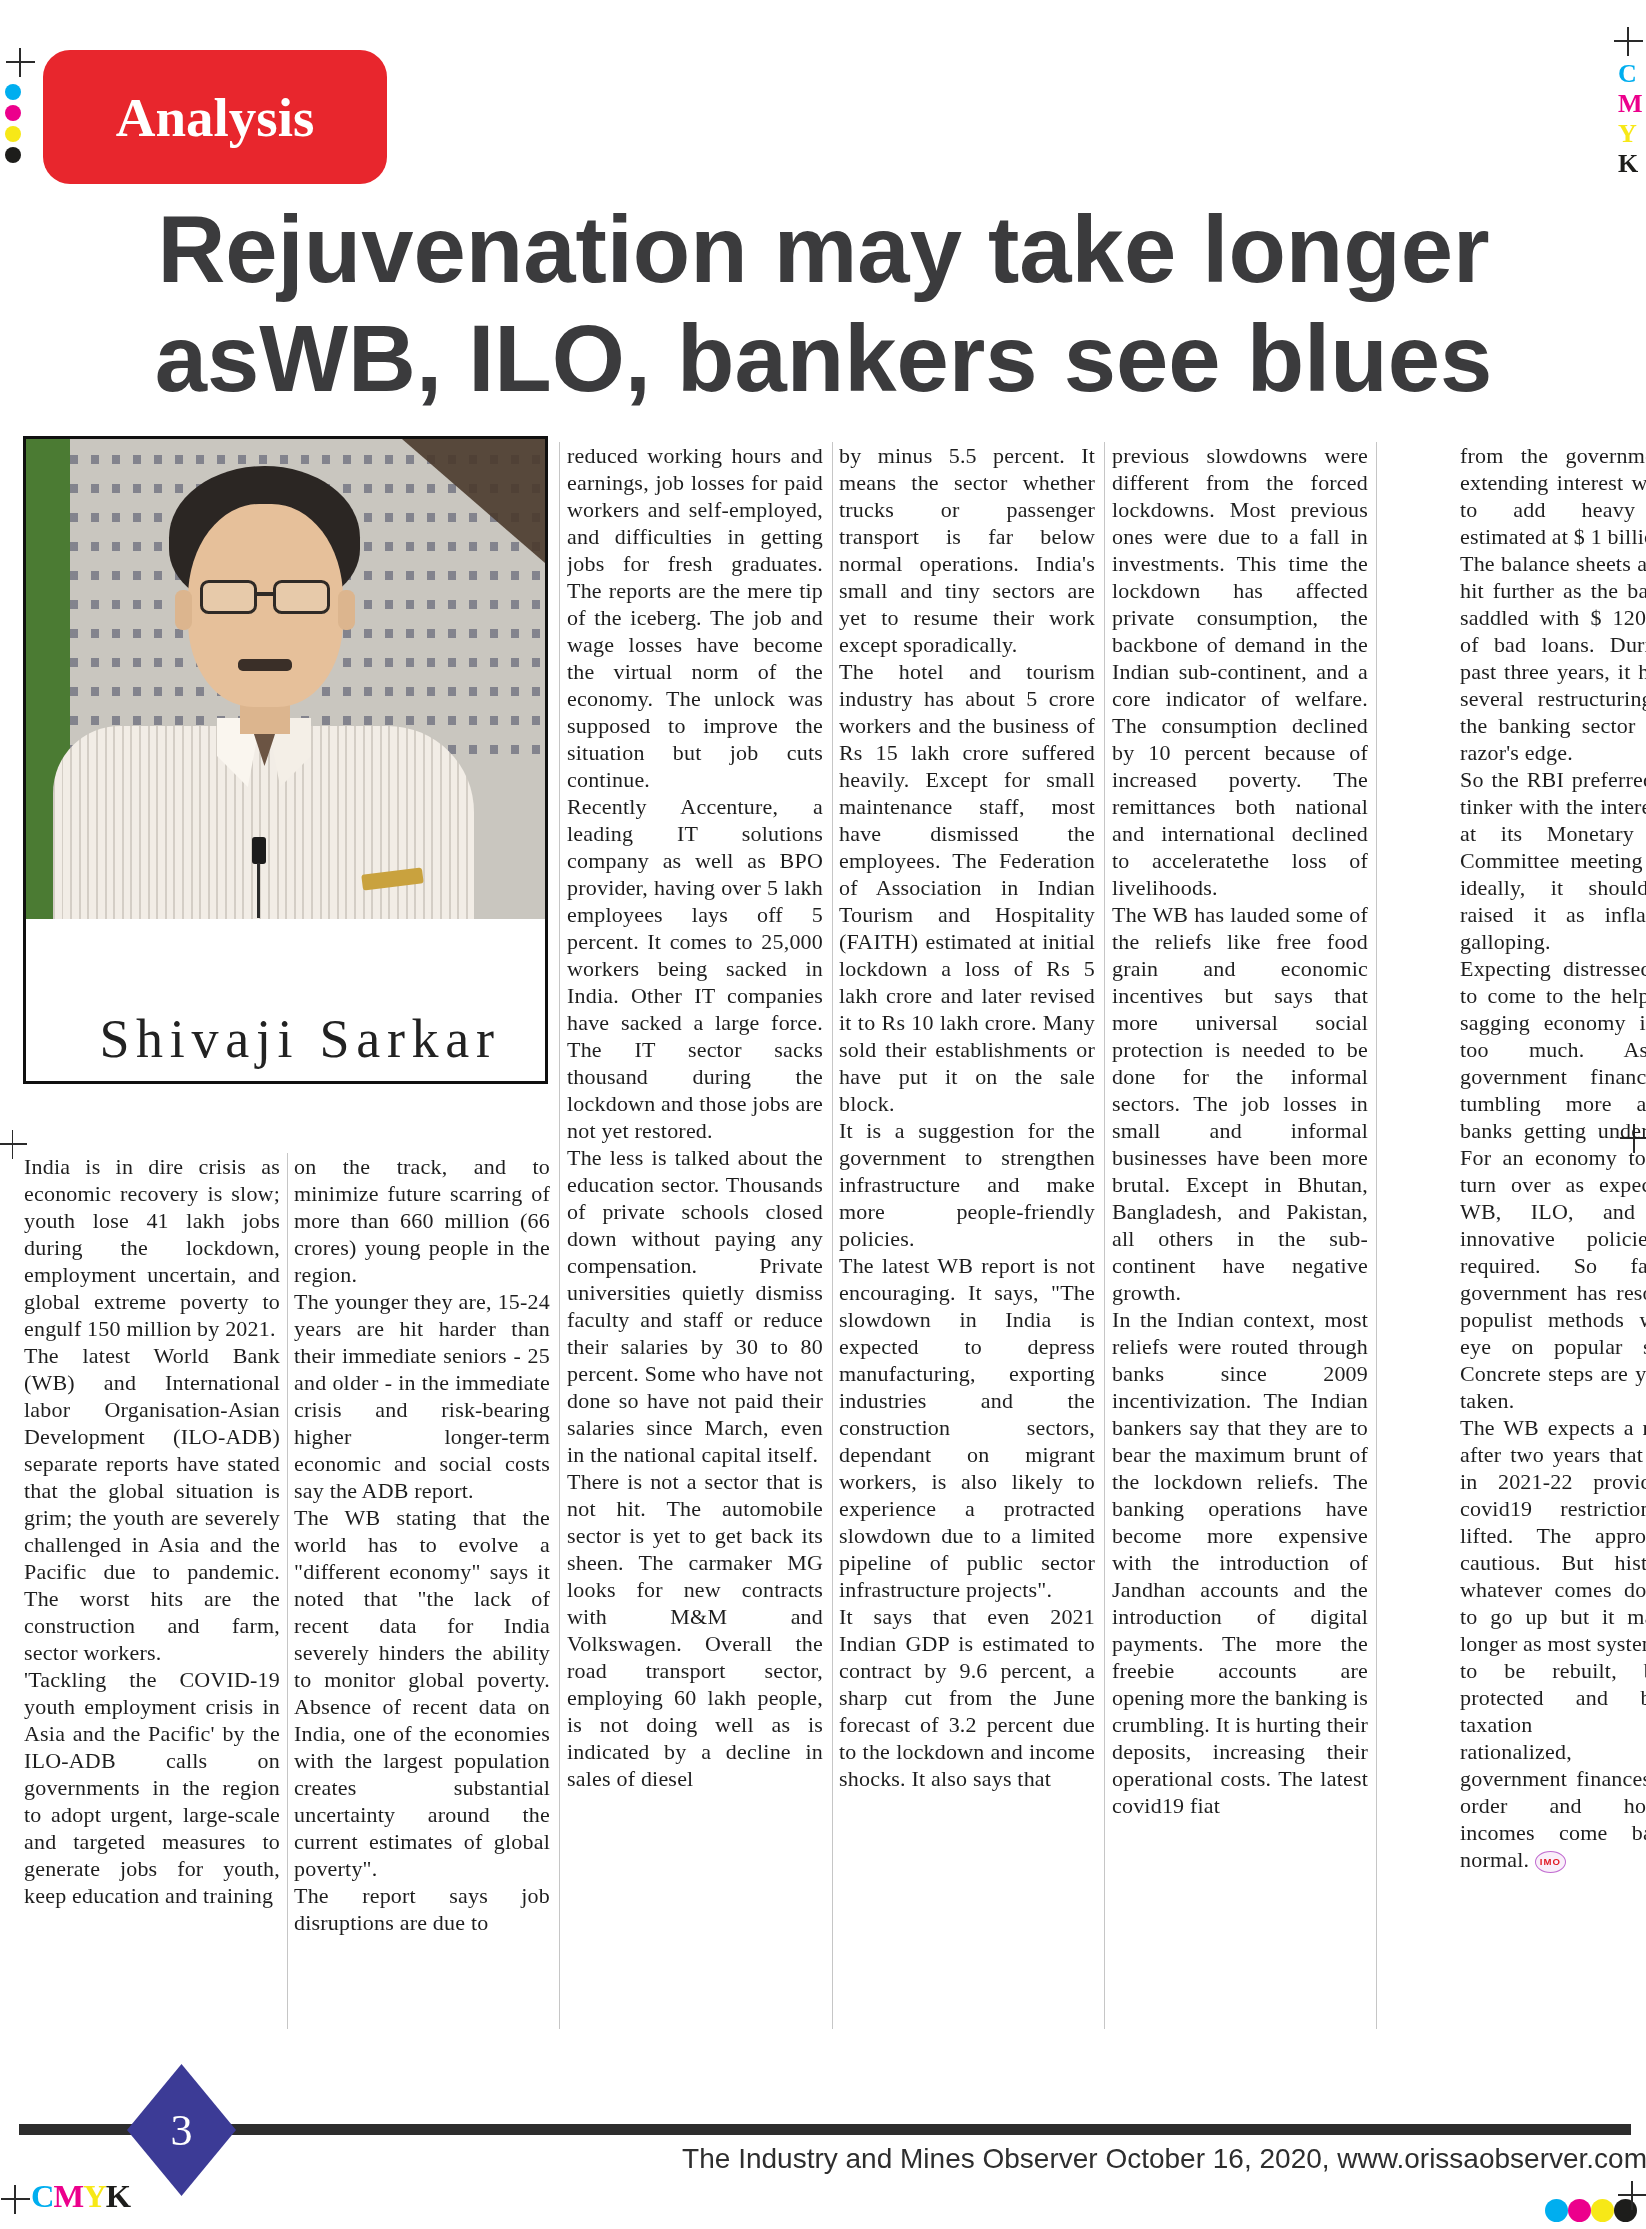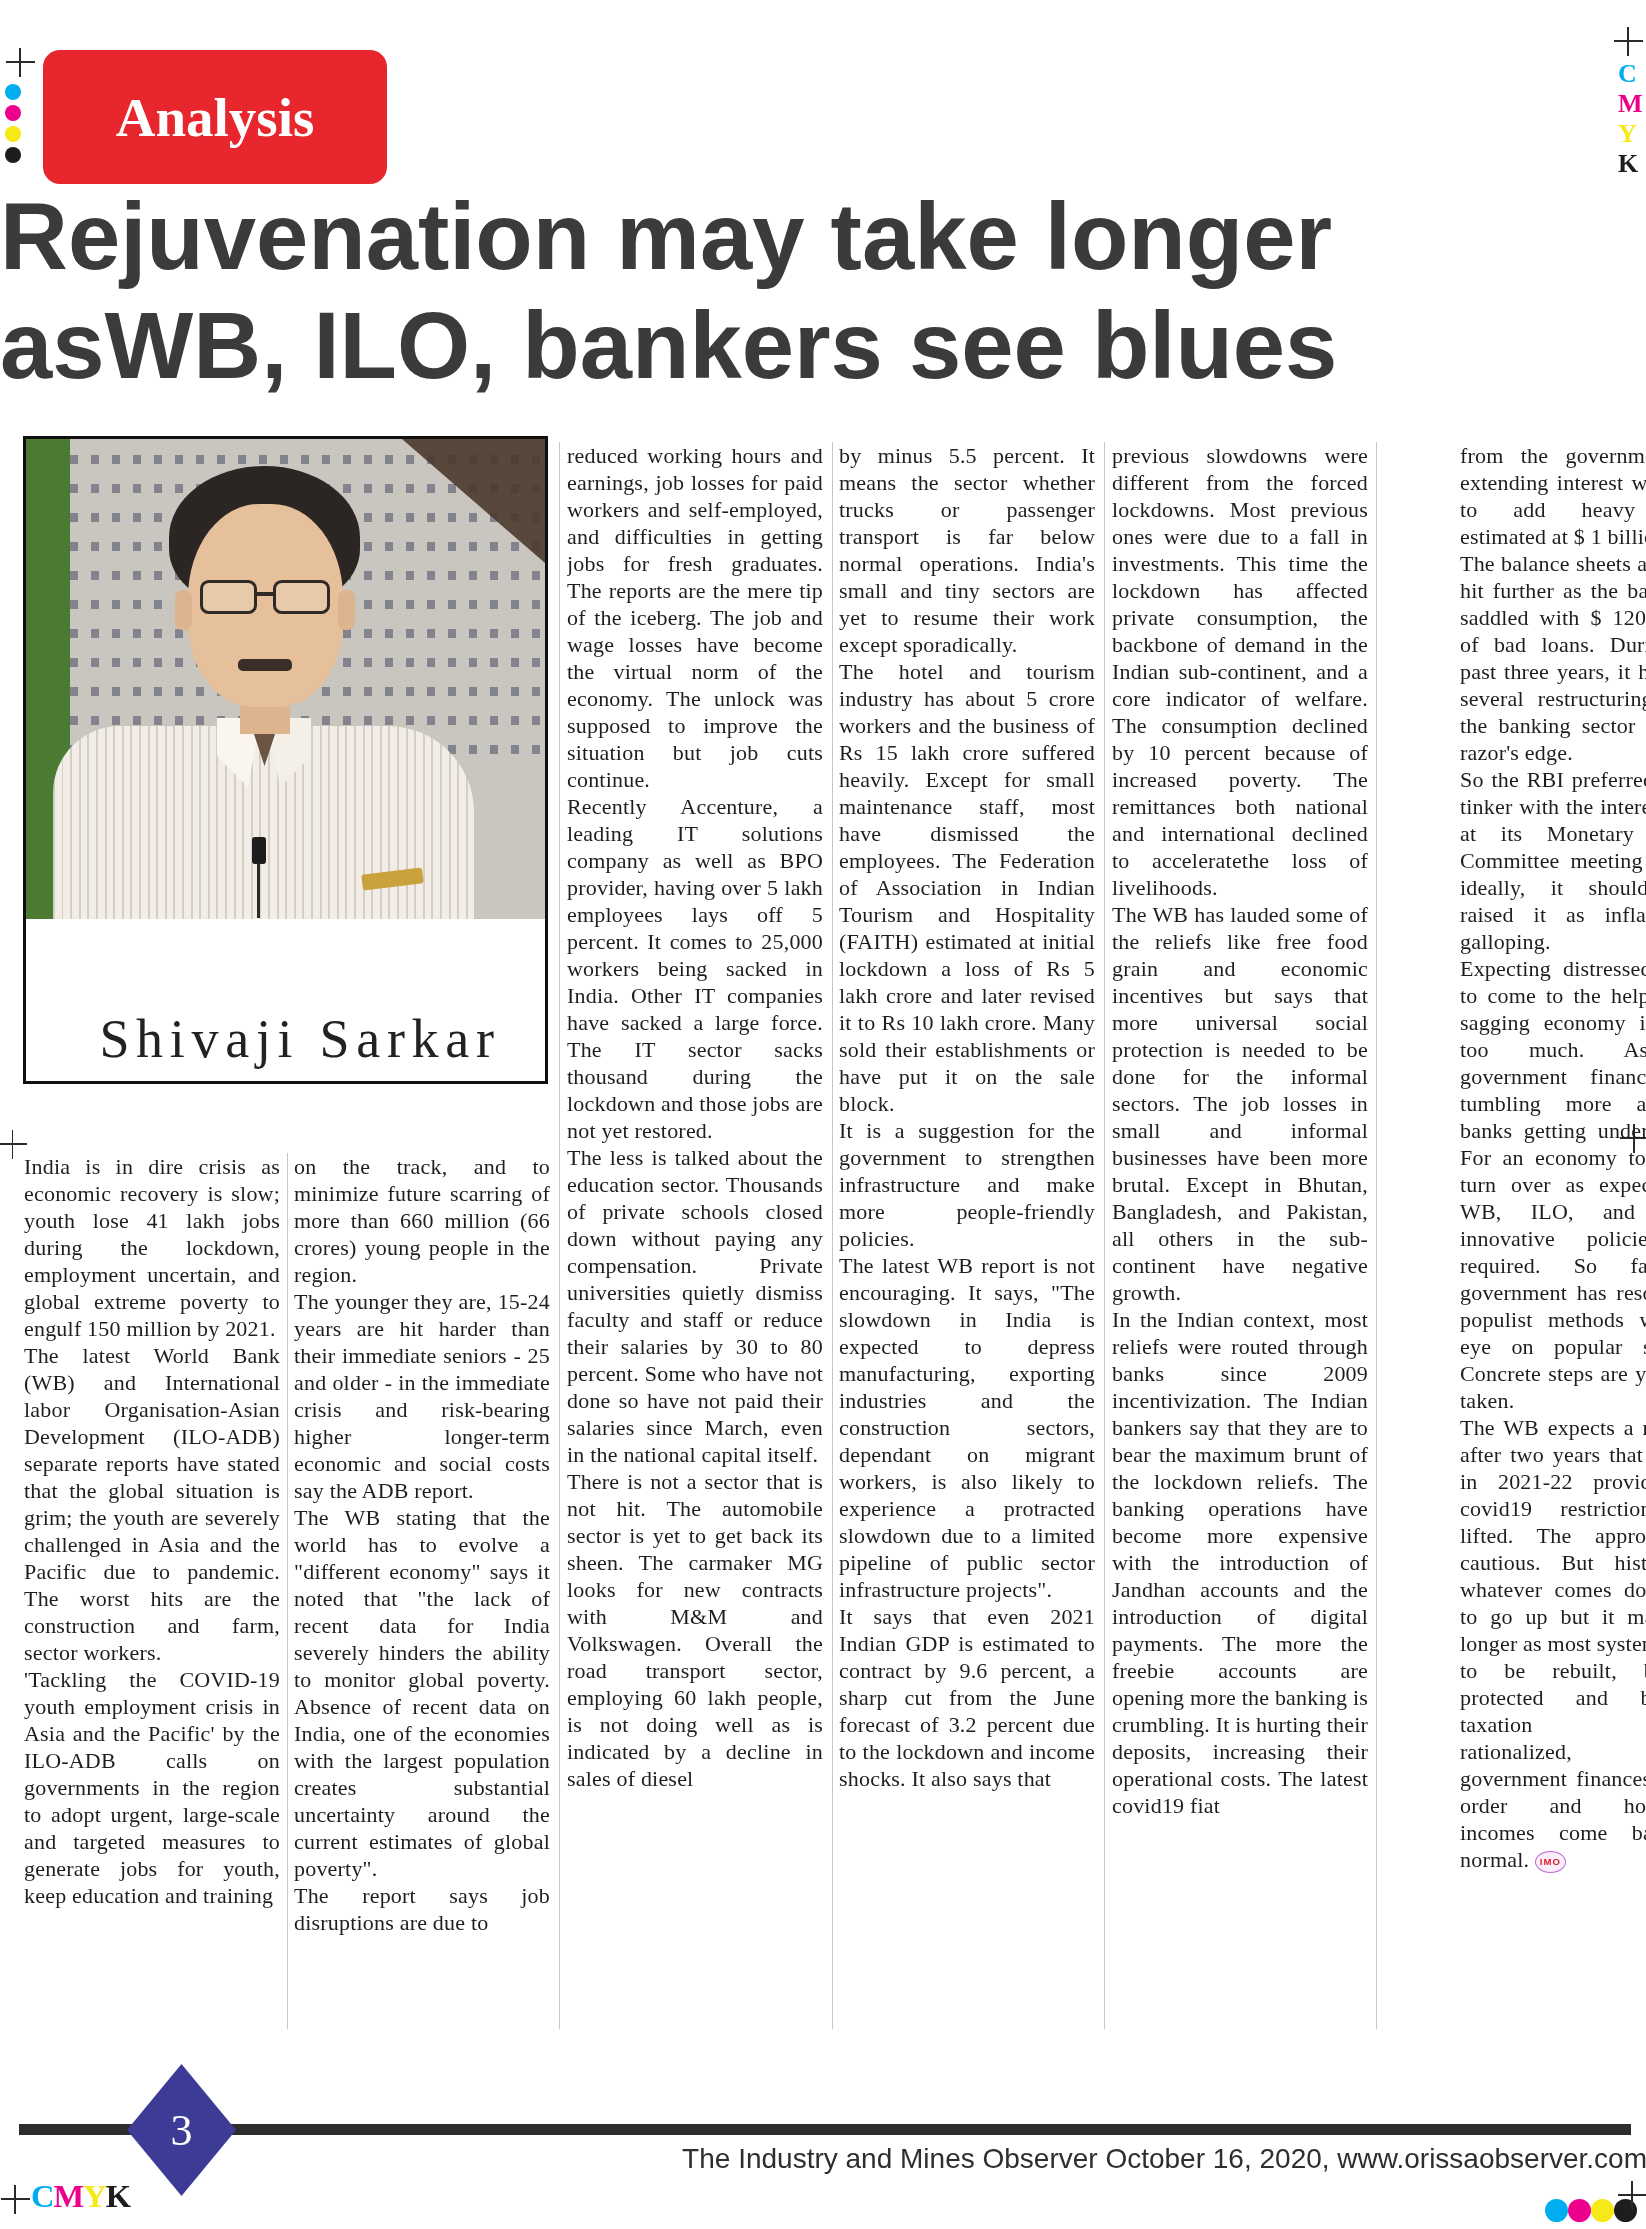--- a/index.html
+++ b/index.html
@@ -16,28 +16,28 @@
   .dot { position:absolute; width:16.3px; height:16.3px; border-radius:50%; }
   .cmyk-stack { position:absolute; left:1618px; top:59px; font-weight:bold; font-size:26px; line-height:30px; }
   .cmyk-stack span { display:block; }
   .cmyk-word { position:absolute; left:31px; top:2178px; font-weight:bold; font-size:32.5px; letter-spacing:-1px; }
   .c-cyan { color:#00aeef; } .c-mag { color:#ec008c; } .c-yel { color:#f7e817; } .c-blk { color:#1d1d1b; }
   .b-cyan { background:#00aeef; } .b-mag { background:#ec008c; } .b-yel { background:#f7e817; } .b-blk { background:#1d1d1b; }
 
   
   .section-tag {
     position:absolute; left:43px; top:50px; width:344px; height:134px;
-    background:#e8262d; border-radius:17px;
+    background:#e8262d; border-radius:27px;
     display:flex; align-items:center; justify-content:center;
   }
   .section-tag span { color:#fff; font-weight:bold; font-size:55px; }
 
   .headline {
-    position:absolute; left:0; right:0; top:182px; margin:0;
-    text-align:left; font-family:"Liberation Sans", sans-serif;
+    position:absolute; left:0; right:0; top:182px; margin:13px;
+    text-align:center; font-family:"Liberation Sans", sans-serif;
     font-weight:bold; font-size:94px; line-height:109px; color:#3b3b3d; letter-spacing:0px;
   }
 
   
   .photo { position:absolute; left:23px; top:436px; width:525px; height:648px; margin:0;
            border:3.8px solid #101010; box-sizing:border-box; background:#fff; }
   .photo-img { position:relative; width:100%; height:480px; background:#c9c6bf; overflow:hidden; }
   .green-strip { position:absolute; left:0; top:0; width:44px; height:100%; background:#4b7b33; }
   .board-marks { position:absolute; left:44px; top:0; right:0; height:315px;
     background-color:#c9c6bf;

